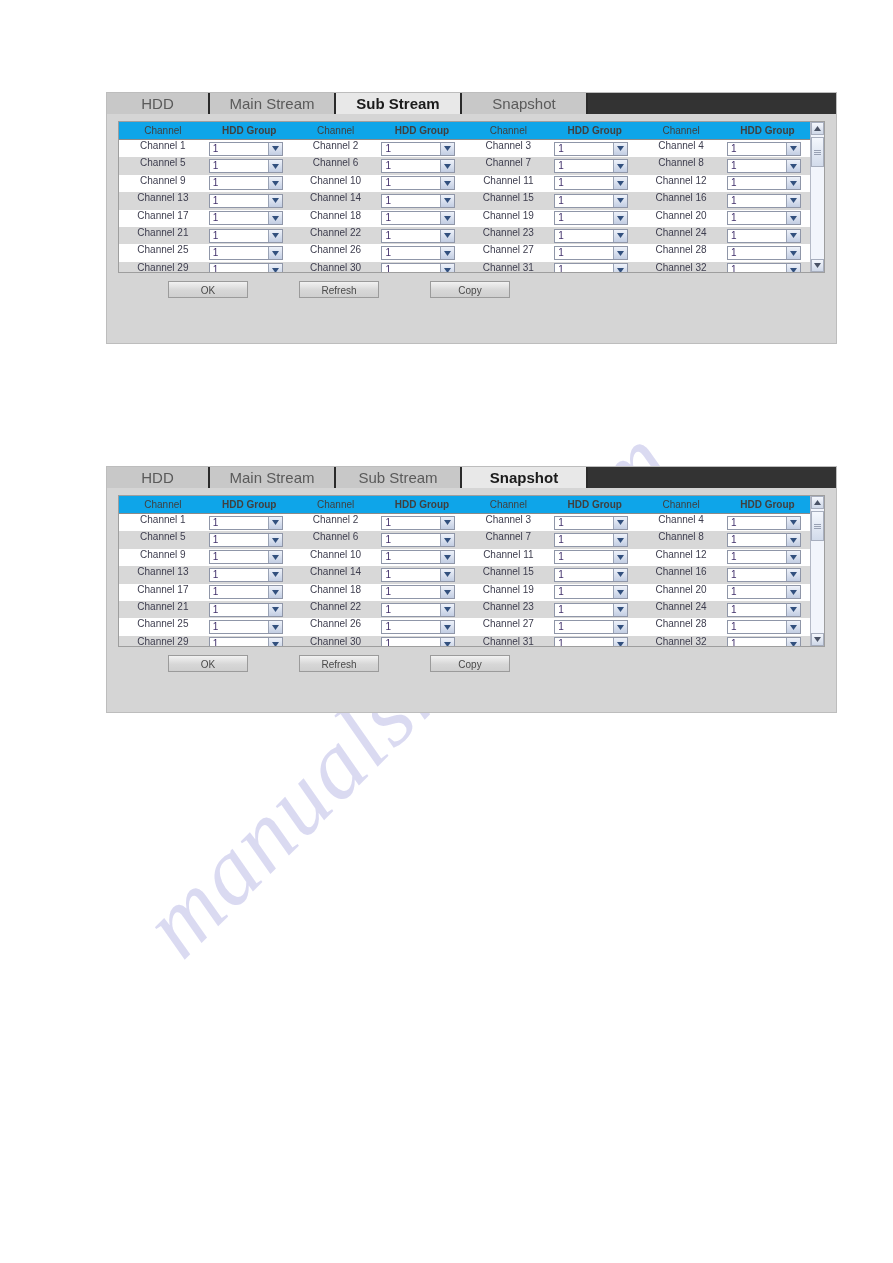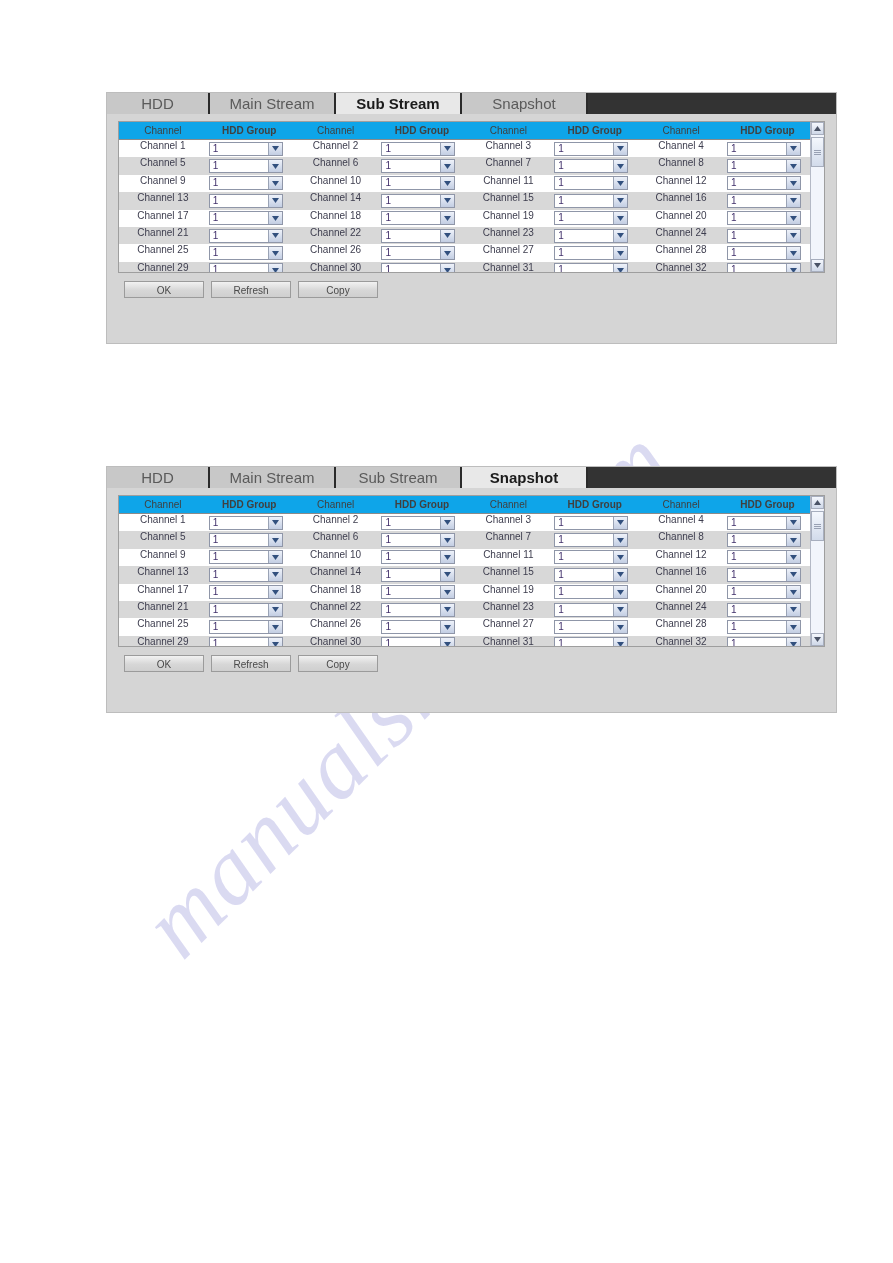--- a/index.html
+++ b/index.html
@@ -227,20 +227,21 @@
     width: 80px;
     height: 17px;
     line-height: 17px;
     text-align: center;
     font-size: 10px;
     color: #4a4a4a;
     background: linear-gradient(to bottom, #f2f2f2 0%, #d7d7d7 55%, #cfcfcf 100%);
     border: 1px solid #9b9b9b;
     box-sizing: border-box;
     user-select: none;
+    margin-left: 44px;
   }
 </style>
 </head>
 <body>
 
 <div class="watermark">
   <div class="wm-text wm-a">manualshive.com</div>
 </div>
 
 <div class="panel panel-1">

